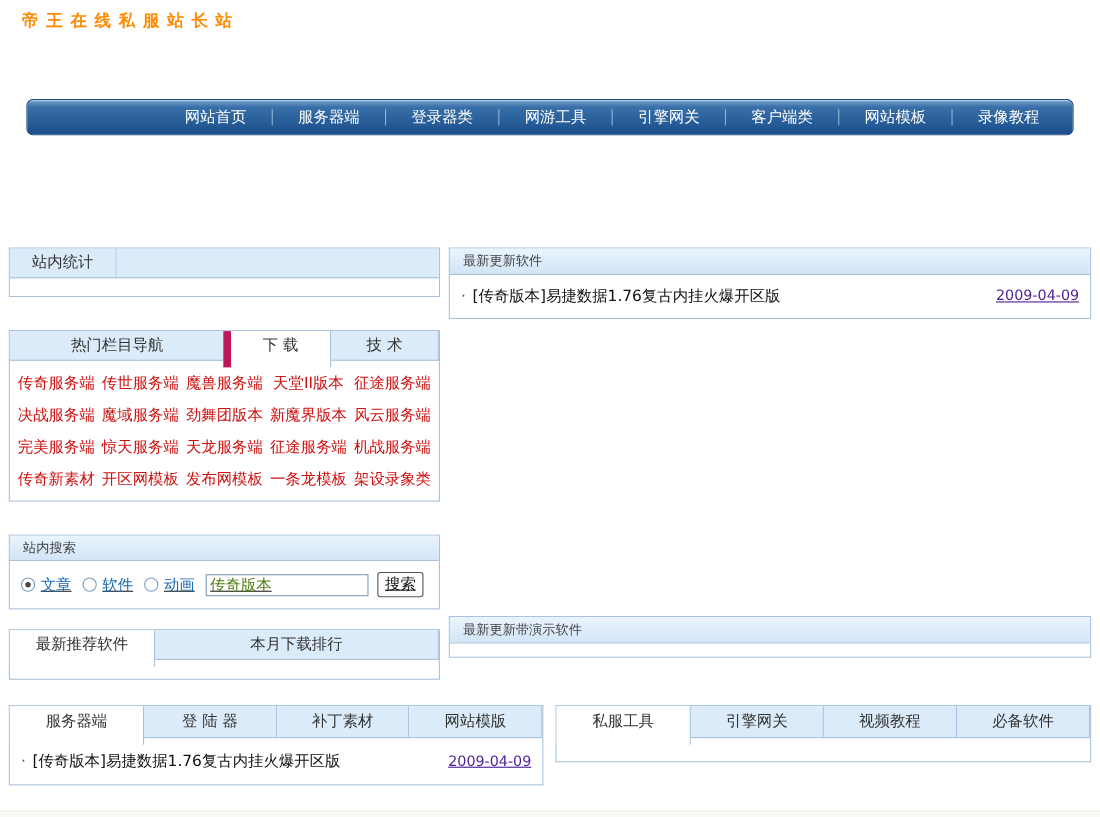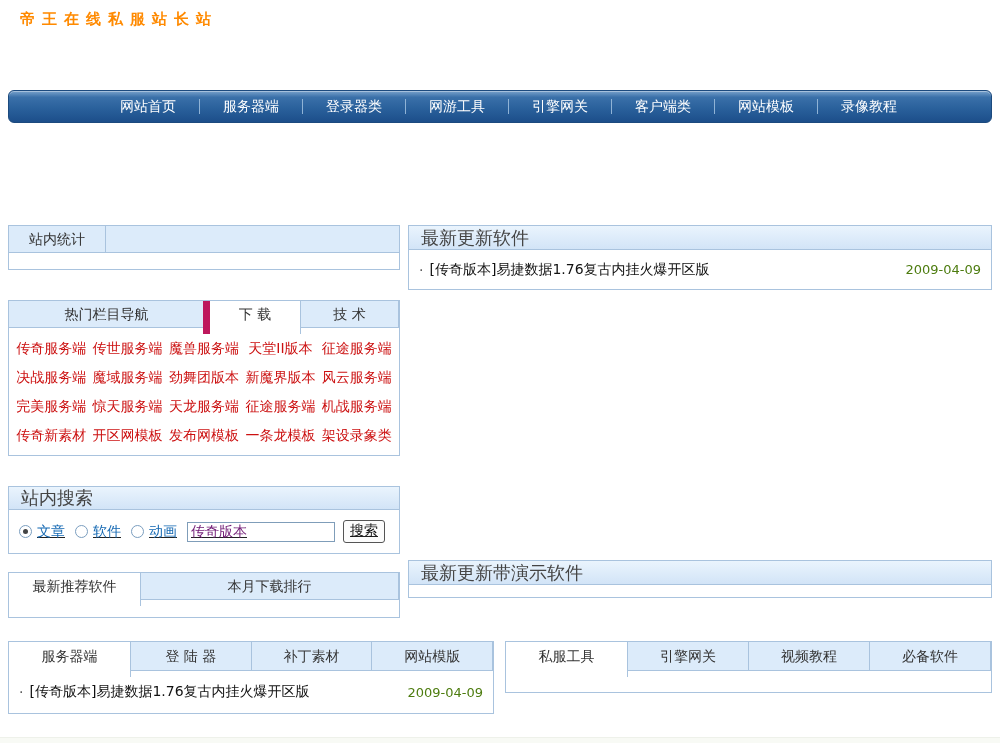--- a/index.html
+++ b/index.html
@@ -20,25 +20,25 @@
   .logo-prefix { font-size:38px; }
   .logo-f { font-size:54px; }
   .logo-suffix { font-size:38px; }
   .tagline {
     color:#ff8a00; font-weight:bold; font-size:15px; letter-spacing:7px;
     margin-top:0px; text-shadow:1px 1px 0 #fff;
   }
 
   
   .main-nav {
-    margin:0 8px; height:33px; border-radius:6px;
+    margin:0 24px; height:33px; border-radius:6px;
     background:linear-gradient(180deg,#7aa3cc 0%,#3a70a9 20%,#2a619c 55%,#1c4e8a 100%);
     border:1px solid #1c4a7e;
     box-shadow:inset 0 1px 0 rgba(255,255,255,.35);
-    display:flex; align-items:center; padding-left:88px;
+    display:flex; align-items:center; padding-left:120px;
   }
   .main-nav a {
     color:#fff; text-decoration:none; font-size:14px; padding:0 23px; cursor:pointer;
     white-space:nowrap;
   }
   .nav-sep { width:1px; height:15px; background:#8fb3d6; }
 
   .spacer-top { height:102px; }
 
   
@@ -73,52 +73,52 @@
     display:grid; grid-template-columns:repeat(5,1fr);
     padding:12px 4px 10px 4px; row-gap:11px;
   }
   .hotnav-grid a {
     color:#cc1111; text-decoration:none; text-align:center; font-size:14px; cursor:pointer;
     white-space:nowrap;
   }
 
   
   .bar-header {
-    height:23px; line-height:22px; padding-left:12px; font-size:18px; color:#444;
+    height:23px; line-height:22px; padding-left:12px; font-size:12px; color:#444;
     background:linear-gradient(180deg,#eaf4fd 0%,#d2e4f7 100%);
     border-bottom:1px solid #a9c3de;
   }
   .bar-header-tall { height:24px; line-height:23px; }
 
   
   .search-row { display:flex; align-items:center; height:43px; padding:0 10px;text-decoration:underline; }
   .radio {
     width:13px; height:13px; border-radius:50%; border:1px solid #7b9ebf;
     background:#fff; position:relative; cursor:pointer; flex:none;
   }
   .radio.checked::after {
     content:""; position:absolute; left:3px; top:3px; width:5px; height:5px;
     border-radius:50%; background:#444;
   }
   .radio-label { color:#1569b3; margin:0 10px 0 5px; cursor:pointer; font-size:14px; }
   .search-input {
     width:148px; height:20px; border:1px solid #7f9db9; font-size:14px;
-    padding:1px 3px; font-family:inherit; color:#701a75;
+    padding:1px 3px; font-family:inherit; color:#4d7c0f;
   }
   .search-button {
     margin-left:8px; font-size:14px; font-family:inherit; color:#111;
     padding:1px 6px 2px 6px; border:1px solid #555; border-radius:3px;
     background:#fcfcfc; cursor:pointer;
   }
 
   
   .news-row { display:flex; align-items:center; padding:0 10px; }
   .news-row .bullet { color:#555; margin-right:6px; }
   .news-row .news-text { flex:1; color:#111; cursor:pointer; font-size:14px; }
-  .news-row .news-date { color:#4d7c0f; font-size:13px; }
+  .news-row .news-date { color:#4c1d95; font-size:13px;text-decoration:underline; }
   .h40 { height:39px; } .h43 { height:42px; }
 
   
   .mt20 { margin-top:30px; } .mt18 { margin-top:18px; }
   .recommend-content { height:17px; }
   .demo-panel { margin-top:270px; }
   .demo-content { height:12px; }
 
   
   .bottom-row { margin:23px 8px 0 8px; display:flex; gap:11px; align-items:flex-start; }

